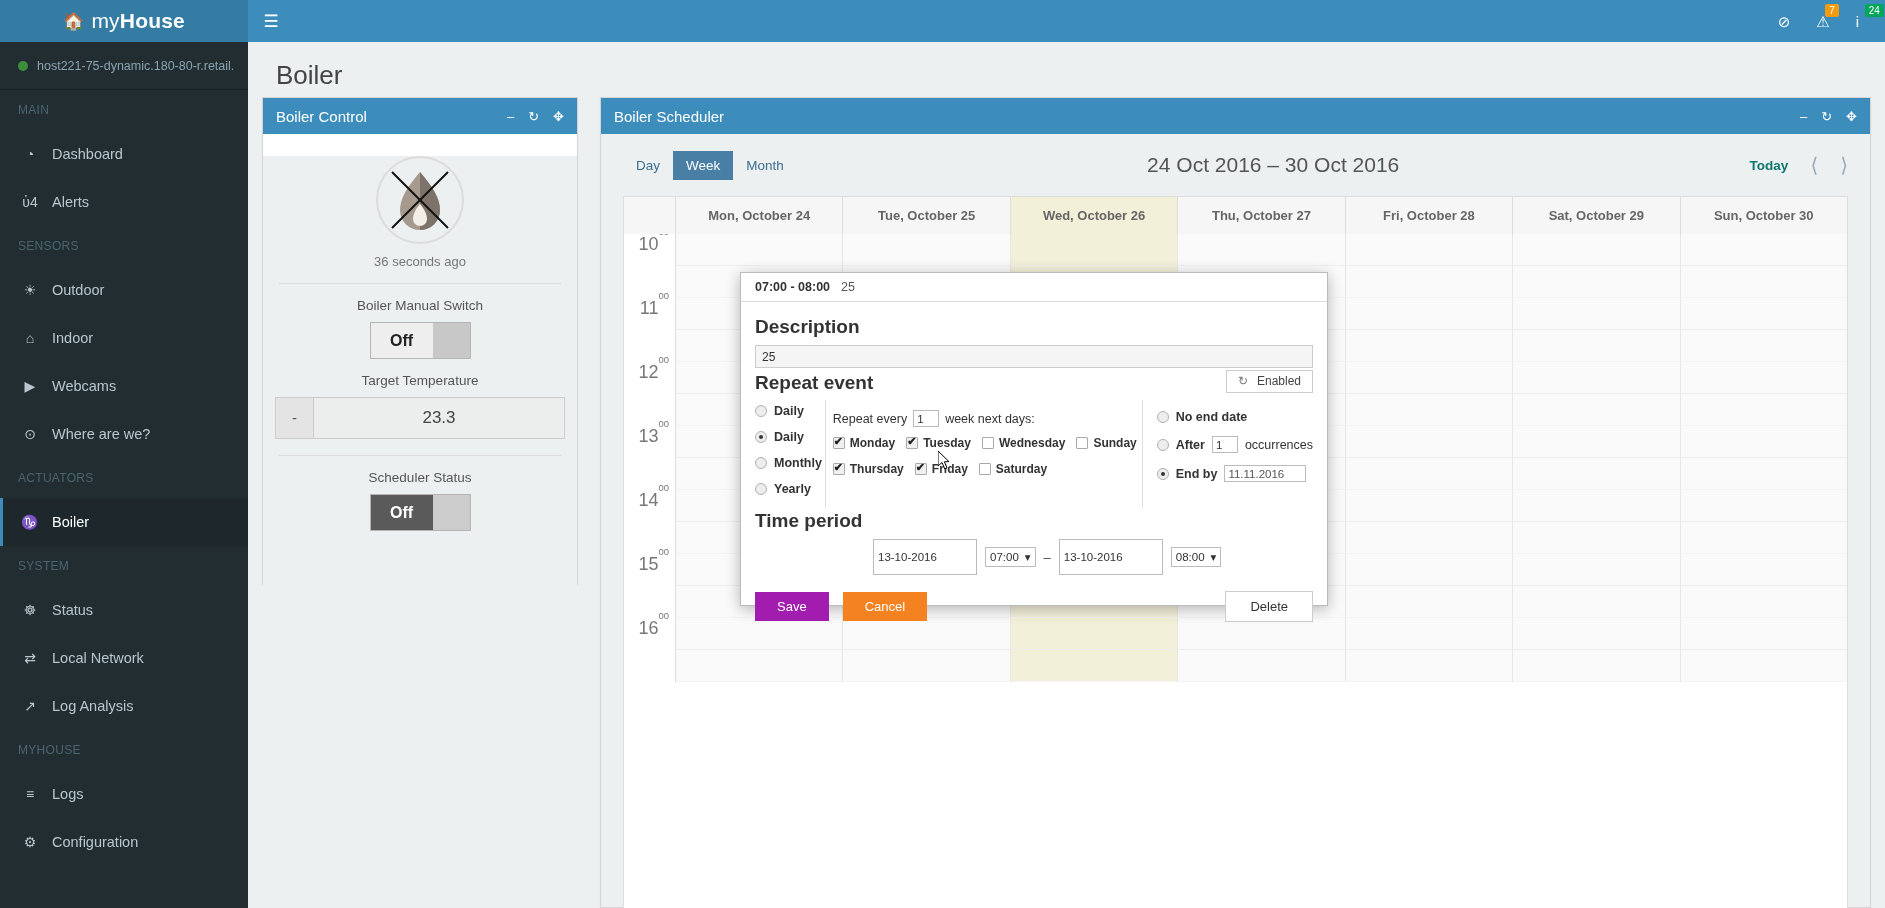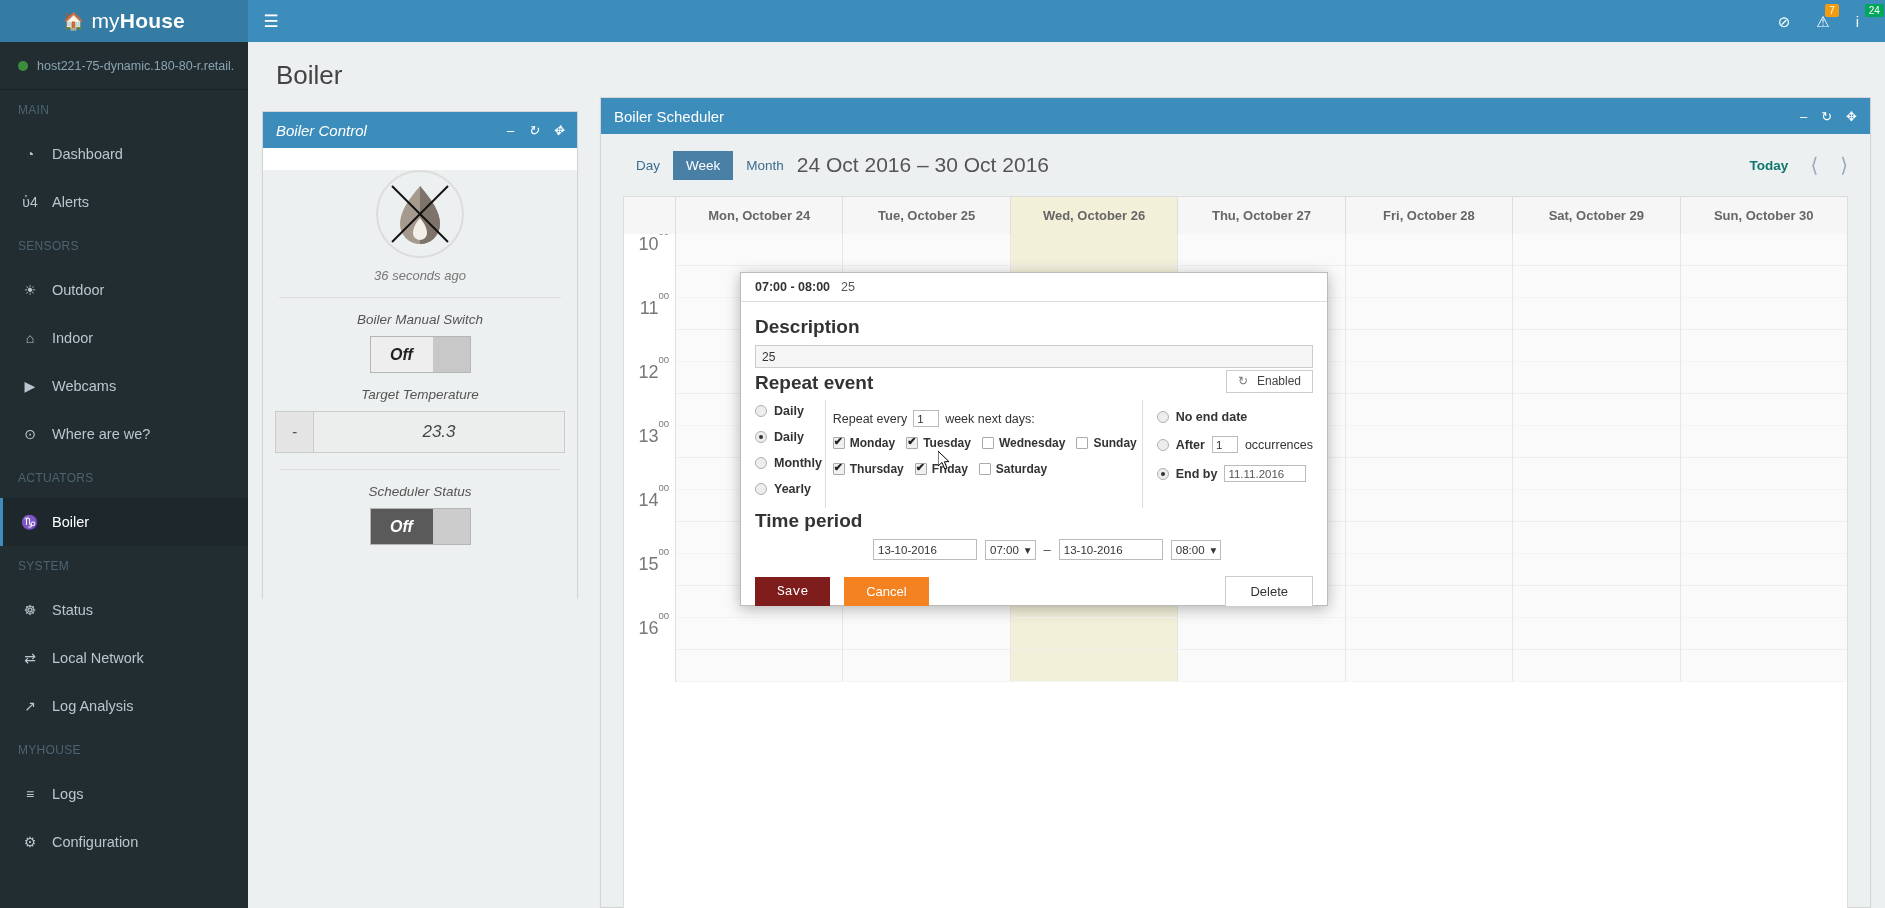--- a/index.html
+++ b/index.html
@@ -104,21 +104,21 @@
   .panel-head {
     background: #3c8dbc; color: #fff;
     height: 36px; display: flex; align-items: center;
     padding: 0 13px; font-size: 15px; font-weight: 400;
   }
   .panel-tools { margin-left: auto; display: flex; gap: 14px; font-size: 13px; }
   .panel-tools span { cursor: pointer; }
   .panel-body { background: #ecf0f1; height: calc(100% - 36px); position: relative; }
 
   
-  #boiler-control { left: 14px; top: 69px; width: 316px; height: 487px; font-style: italic; }
+  #boiler-control { left: 14px; top: 55px; width: 316px; height: 487px; }
   .flame-wrap {
     margin: 22px auto 0; width: 88px; height: 88px;
     border-radius: 50%; border: 2px solid #dcdcdc;
     position: relative; background: #ecf0f1;
   }
   .flame-x { position: absolute; inset: -2px; }
   .ago {
     text-align: center; font-size: 13px; color: #777; margin-top: 10px;
   }
   .ctl-sep { border-top: 1px solid #ddd; margin: 14px 16px 0; }
@@ -153,21 +153,21 @@
   .sched-toolbar {
     height: 62px; display: flex; align-items: center;
     padding: 0 22px; background: #ecf0f1;
   }
   .view-btns { display: flex; gap: 0; }
   .view-btn {
     font-size: 13.5px; color: #3c6d8e; padding: 7px 13px; cursor: pointer;
   }
   .view-btn.active { background: #4a7fa5; color: #fff; }
   .sched-range {
-    flex: 1; font-size: 21px; color: #555; font-weight: 300;
+    flex: 1; text-align: center; font-size: 21px; color: #555; font-weight: 300;
   }
   .sched-right { display: flex; align-items: center; gap: 22px; }
   .today-btn { font-size: 13.5px; color: #0f766e; font-weight: bold; cursor: pointer; }
   .arrow { font-size: 20px; color: #9ab; cursor: pointer; }
   .day-head {
     display: flex; margin: 0 22px; border: 1px solid #ddd; border-bottom: none;
     background: #f6f6f6;
   }
   .day-head .gutter { width: 52px; border-right: 1px solid #ddd; flex: none; }
   .day-head .dcell {
@@ -277,38 +277,38 @@
     font-size: 12.5px; font-weight: bold; color: #333; margin-bottom: 12px;
   }
   .end-row .lbl-normal { font-weight: 400; }
   .date-input {
     width: 82px; height: 17px; border: 1px solid #bbb; background: #fff;
     font-size: 11.5px; padding: 0 3px; color: #555;
     font-family: "Liberation Sans", sans-serif;
   }
   .time-row { display: flex; align-items: center; gap: 8px; margin: 6px 0 0 118px; }
   .tp-date {
-    width: 104px; height: 21px; border: 1px solid #bbb; background: #fff;
+    width: 104px; height: 36px; border: 1px solid #bbb; background: #fff;
     font-size: 11.5px; padding: 6px 4px; color: #333;
     font-family: "Liberation Sans", sans-serif;
   }
   .tp-sel {
     height: 20px; border: 1px solid #bbb; background: #fff;
     font-size: 11.5px; padding: 0 4px; color: #333; cursor: pointer;
     display: flex; align-items: center; gap: 6px;
   }
   .dash { color: #444; font-size: 13px; }
   .btn-row {
     display: flex; align-items: center; margin-top: 16px; gap: 14px;
   }
   .btn {
     border: none; font-size: 13px; color: #fff; padding: 7px 22px;
     cursor: pointer; font-family: "Liberation Sans", sans-serif;
   }
-  .btn-save { background: #7f1d1d; font-family: Liberation Mono, monospace; }
+  .btn-save { background: #a21caf; }
   .btn-cancel { background: #f58220; }
   .btn-delete {
     margin-left: auto; background: #fff; color: #333;
     border: 1px solid #ccc; padding: 7px 24px; font-size: 13px; cursor: pointer;
     font-family: "Liberation Sans", sans-serif;
   }
   #cursor {
     position: absolute; left: 690px; top: 409px; z-index: 99;
     width: 14px; height: 20px; pointer-events: none;
   }

